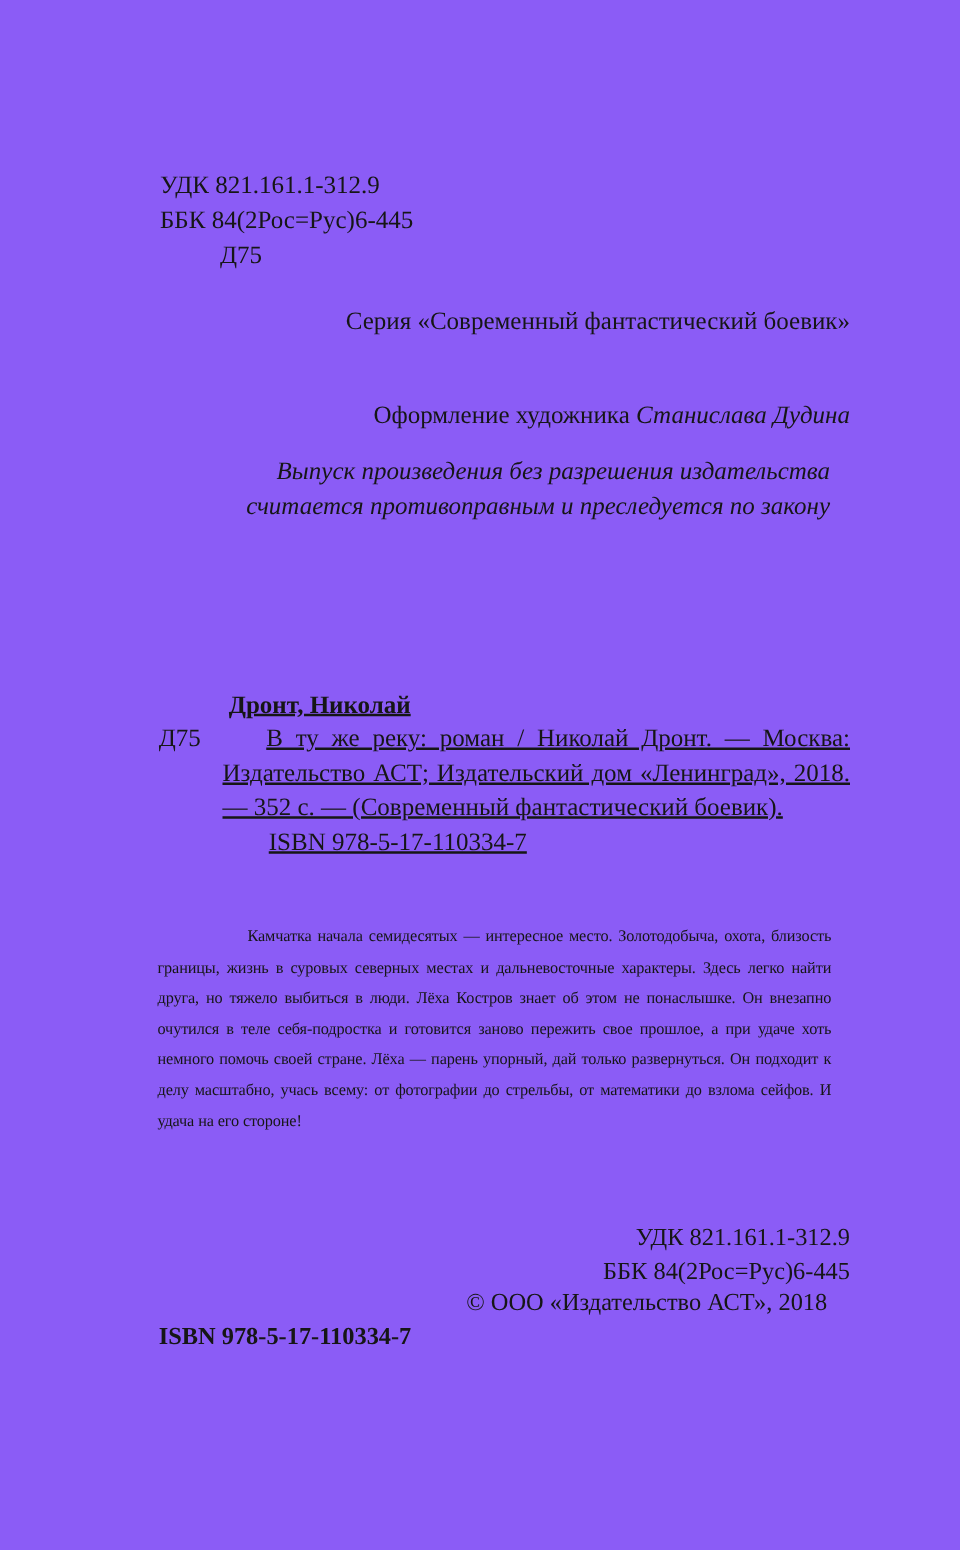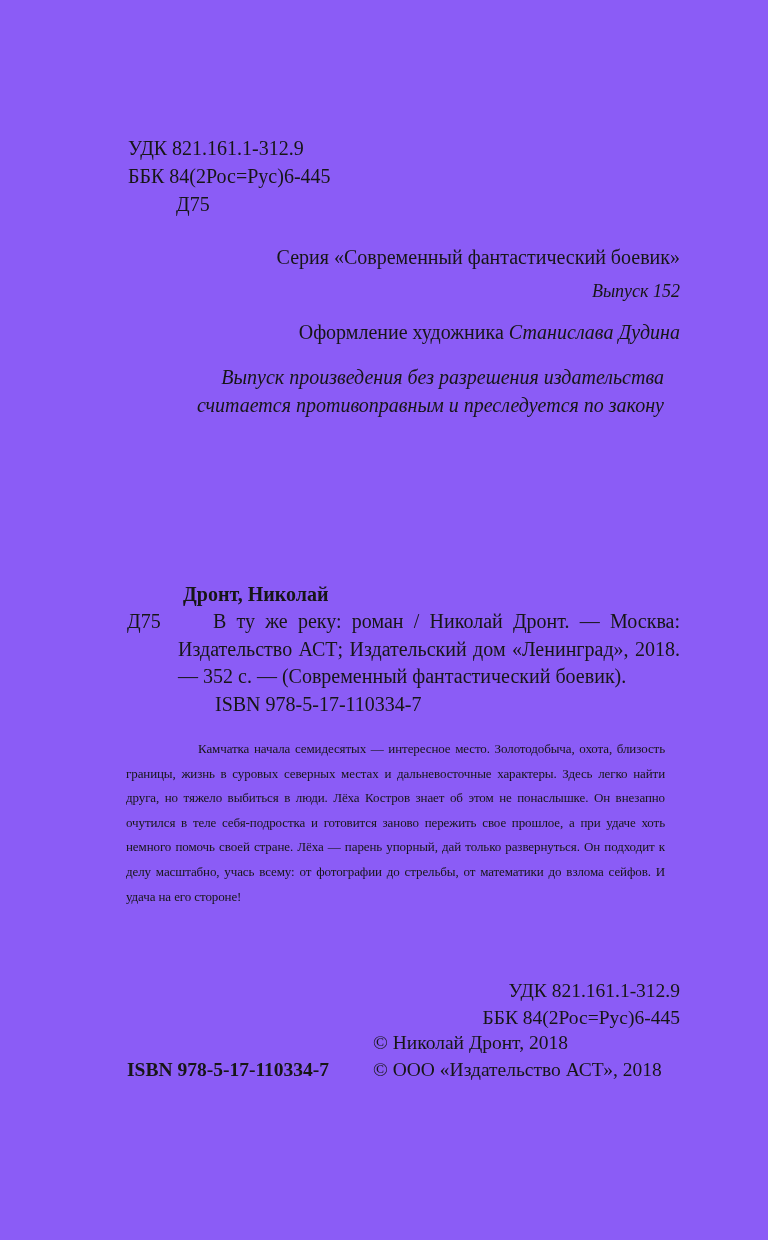--- a/index.html
+++ b/index.html
@@ -27,21 +27,21 @@
 
   
   .series-line{left:127px;top:243px;width:553px;}
   .issue-line{left:127px;top:277px;width:553px;font-size:18px;line-height:28px;}
   .design-line{left:127px;top:318px;width:553px;}
 
   
   .legal-notice{left:143px;top:364px;width:521px;line-height:27.5px;}
 
   
-  .catalog{left:127px;top:581px;width:553px;line-height:27.4px;}
+  .catalog{left:127px;top:551px;width:553px;line-height:27.4px;text-decoration:underline;}
   .catalog-author{margin-left:56px;}
   .catalog-entry{position:relative;}
   .catalog-code{position:absolute;left:0;top:0;}
   .catalog-desc{margin-left:51px;text-indent:35px;line-height:27.4px;}
   .catalog-isbn{margin-left:88px;}
 
   
   .annotation{left:126px;top:737px;width:539px;font-size:13px;line-height:24.6px;text-indent:72px;letter-spacing:-0.1px;}
 
   
@@ -57,21 +57,20 @@
 
 <div class="page">
 
   <div class="abs t20 top-block">
     <div>УДК 821.161.1-312.9</div>
     <div>ББК 84(2Рос=Рус)6-445</div>
     <div class="top-code">Д75</div>
   </div>
 
   <div class="abs t20 center series-line">Серия «Современный фантастический боевик»</div>
-  <div class="abs center italic issue-line">Выпуск 152</div>
   <div class="abs t20 center design-line"><span>Оформление художника </span><span class="italic">Станислава Дудина</span></div>
 
   <div class="abs t20 center italic legal-notice">Выпуск произведения без разрешения издательства считается противоправным и преследуется по закону</div>
 
   <div class="abs t20 catalog">
     <div class="catalog-author bold">Дронт, Николай</div>
     <div class="catalog-entry">
       <span class="catalog-code">Д75</span>
       <p class="catalog-desc justify">В ту же реку: роман / Николай Дронт. — Москва: Издательство АСТ; Издательский дом «Ленинград», 2018. — 352 с. — (Современный фантастический боевик).</p>
     </div>
@@ -81,18 +80,17 @@
   <p class="abs justify annotation">Камчатка начала семидесятых — интересное место. Золотодобыча, охота, близость границы, жизнь в суровых северных местах и дальневосточные характеры. Здесь легко найти друга, но тяжело выбиться в люди. Лёха Костров знает об этом не понаслышке. Он внезапно очутился в теле себя-подростка и готовится заново пережить свое прошлое, а при удаче хоть немного помочь своей стране. Лёха — парень упорный, дай только развернуться. Он подходит к делу масштабно, учась всему: от фотографии до стрельбы, от математики до взлома сейфов. И удача на его стороне!</p>
 
   <div class="abs right bottom-refs">
     <div>УДК 821.161.1-312.9</div>
     <div>ББК 84(2Рос=Рус)6-445</div>
   </div>
 
   <div class="abs copyright">
     <span class="copyright-isbn bold">ISBN 978-5-17-110334-7</span>
     <div class="copyright-lines t19">
-      <div>© Николай Дронт, 2018</div>
       <div>© ООО «Издательство АСТ», 2018</div>
     </div>
   </div>
 
 </div>
 
 </body></html>

